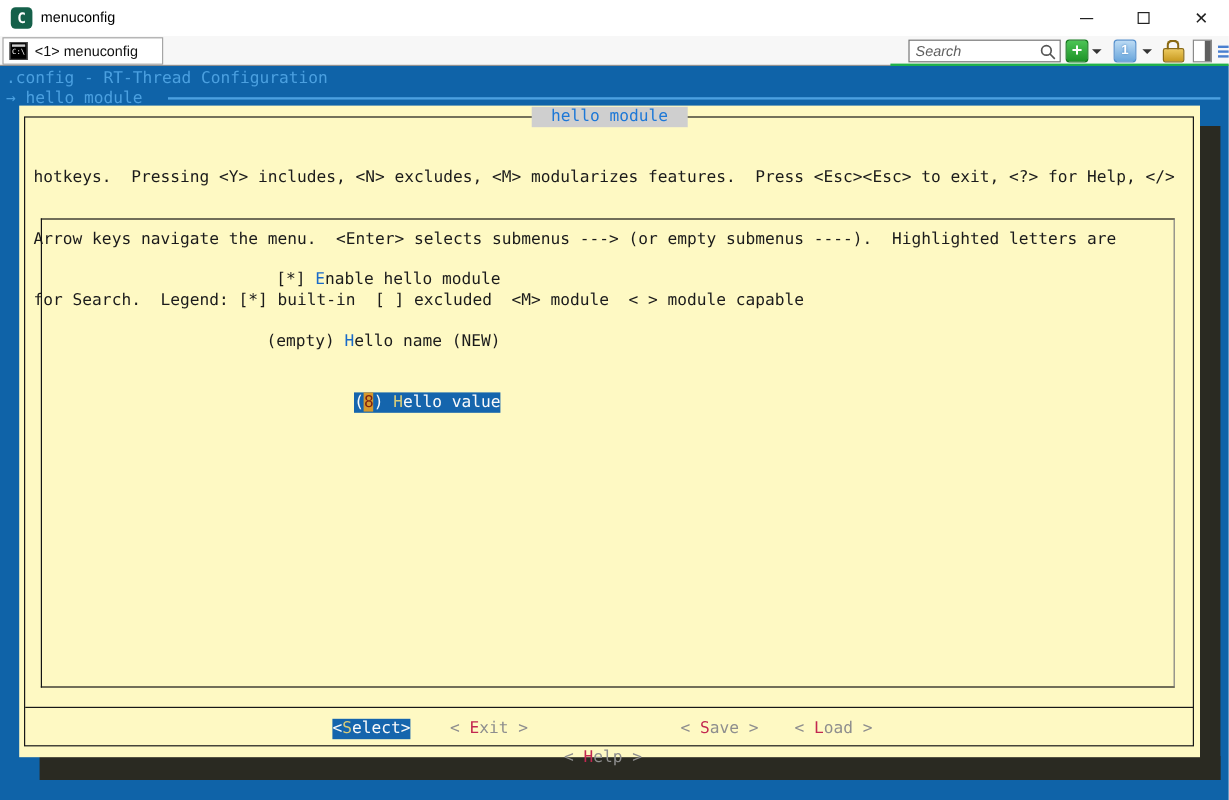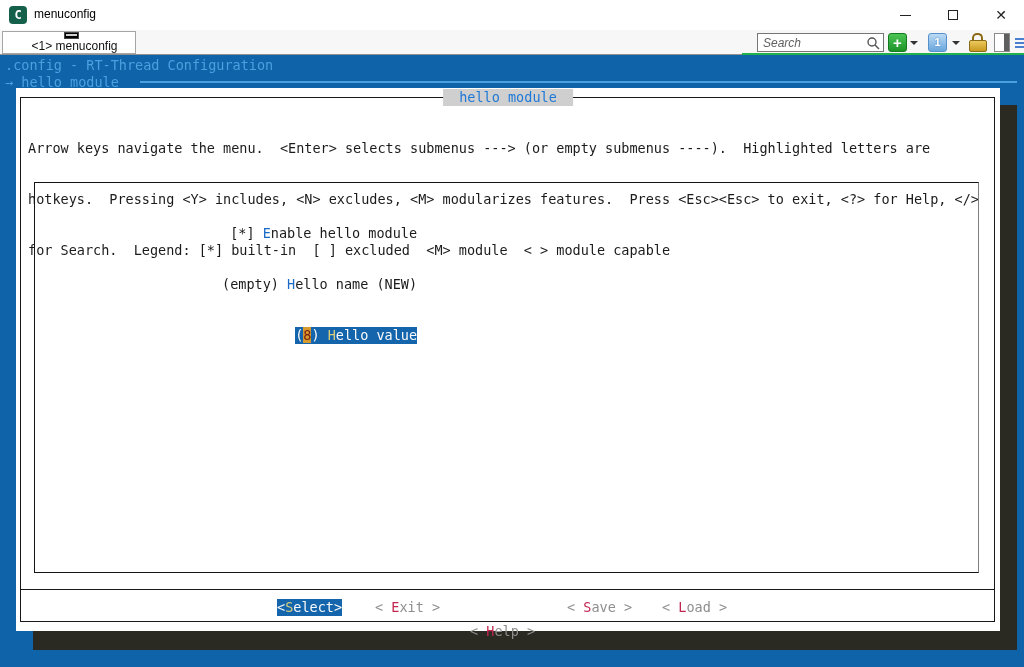--- a/index.html
+++ b/index.html
@@ -16,21 +16,21 @@
   .winbtn { position:absolute; top:0; width:44px; height:30px; display:flex; align-items:center; justify-content:center; }
   .btn-min { left:883px; } .btn-max { left:931px; } .btn-close { left:979px; }
   .glyph-min { width:11px; height:0; border-top:1.5px solid #222; }
   .glyph-max { width:10px; height:10px; border:1.2px solid #222; background:transparent; }
   .glyph-close { font-size:14px; color:#222; line-height:14px; }
 
   
   .tabbar { position:absolute; left:0; top:30px; width:1024px; height:25px; background:#f7f7f7;
             border-bottom:1px solid #909090; }
   .tab { position:absolute; left:2px; top:1px; width:134px; height:23px; background:#ffffff;
-         border:1px solid #a5a5a5; display:flex; align-items:center; padding-left:5px;flex-direction:column; }
+         border:1px solid #a5a5a5; display:flex; align-items:center; padding-left:5px; }
   .cmd-icon { width:15px; height:15px; background:#000; border:1px solid #444; position:relative;
               color:#fff; font-family:"DejaVu Sans Mono",monospace; font-size:6px; line-height:15px;
               text-align:center; overflow:hidden; }
   .cmd-icon::before { content:""; position:absolute; left:1px; top:1px; right:1px; height:2px; background:#cfcfcf; }
   .tab-label { margin-left:6px; font-size:12px; color:#111; }
 
   .searchbox { position:absolute; left:757px; top:3px; width:127px; height:19px; background:#fff;
                border:1px solid #767676; }
   .searchbox input { position:absolute; left:3px; top:0; width:102px; height:17px; border:none; outline:none;
                      font-family:"Liberation Sans",sans-serif; font-size:12px; color:#333; background:transparent; }
@@ -63,21 +63,21 @@
   .terminal { position:absolute; left:0; top:55px; width:1024px; height:634px; background:#0f63a8;
               font-family:"DejaVu Sans Mono",monospace; font-size:13.5px; line-height:17px; }
   .tline { position:absolute; left:5px; color:#4ba0e0; white-space:pre; }
   .tline1 { top:2px; } .tline2 { top:19px; }
   .hline { position:absolute; left:140px; top:26px; width:877px; height:2px; background:#4ba0e0; }
 
   .shadow-r { position:absolute; left:1000px; top:50px; width:17px; height:545px; background:#2a2a22; }
   .shadow-b { position:absolute; left:33px; top:575px; width:984px; height:20px; background:#2a2a22; }
 
   
-  .dialog { position:absolute; left:16px; top:33px; width:984px; height:543px; background:#ffffff; color:#1b1b1b; }
+  .dialog { position:absolute; left:16px; top:33px; width:984px; height:543px; background:#fef9c3; color:#1b1b1b; }
   .dlg-frame { position:absolute; left:4px; top:9px; width:975px; height:525px; border:1px solid #181818; }
   .dlg-title { position:absolute; top:1px; left:50%; transform:translateX(-50%); background:#cfcfcf;
                padding:0 8px; color:#1d78d7; white-space:pre; }
   .instructions { position:absolute; left:12px; top:18px; white-space:pre; }
   .menu-box { position:absolute; left:18px; top:94px; width:945px; height:391px;
               border:1px solid #141414; border-right-color:#7e7e7e; }
   .menu-items { position:absolute; left:206px; top:103px; white-space:pre; }
   .menu-row { height:17px;text-align:right; }
   .hk-blue { color:#1a6ac8; }
   .sel-row { background:#1565ad; color:#fafafa; display:inline-block; }
@@ -146,22 +146,22 @@
     <div class="hline"></div>
 
     <div class="shadow-r"></div>
     <div class="shadow-b"></div>
 
     <div class="dialog">
       <div class="dlg-frame"></div>
       <div class="dlg-title"> hello module </div>
 
       <div class="instructions">
+        <div>hotkeys.  Pressing &lt;Y&gt; includes, &lt;N&gt; excludes, &lt;M&gt; modularizes features.  Press &lt;Esc&gt;&lt;Esc&gt; to exit, &lt;?&gt; for Help, &lt;/&gt;</div>
         <div>Arrow keys navigate the menu.  &lt;Enter&gt; selects submenus ---&gt; (or empty submenus ----).  Highlighted letters are</div>
-        <div>hotkeys.  Pressing &lt;Y&gt; includes, &lt;N&gt; excludes, &lt;M&gt; modularizes features.  Press &lt;Esc&gt;&lt;Esc&gt; to exit, &lt;?&gt; for Help, &lt;/&gt;</div>
         <div>for Search.  Legend: [*] built-in  [ ] excluded  &lt;M&gt; module  &lt; &gt; module capable</div>
       </div>
 
       <div class="menu-box"></div>
 
       <div class="menu-items">
         <div class="menu-row"><span>[*] </span><span class="hk-blue">E</span><span>nable hello module</span></div>
         <div class="menu-row"><span>(empty) </span><span class="hk-blue">H</span><span>ello name (NEW)</span></div>
         <div class="menu-row"><span class="sel-row"><span>(</span><span class="cursor-cell">8</span><span>) </span><span class="hk-yellow">H</span><span>ello value</span></span></div>
       </div>

